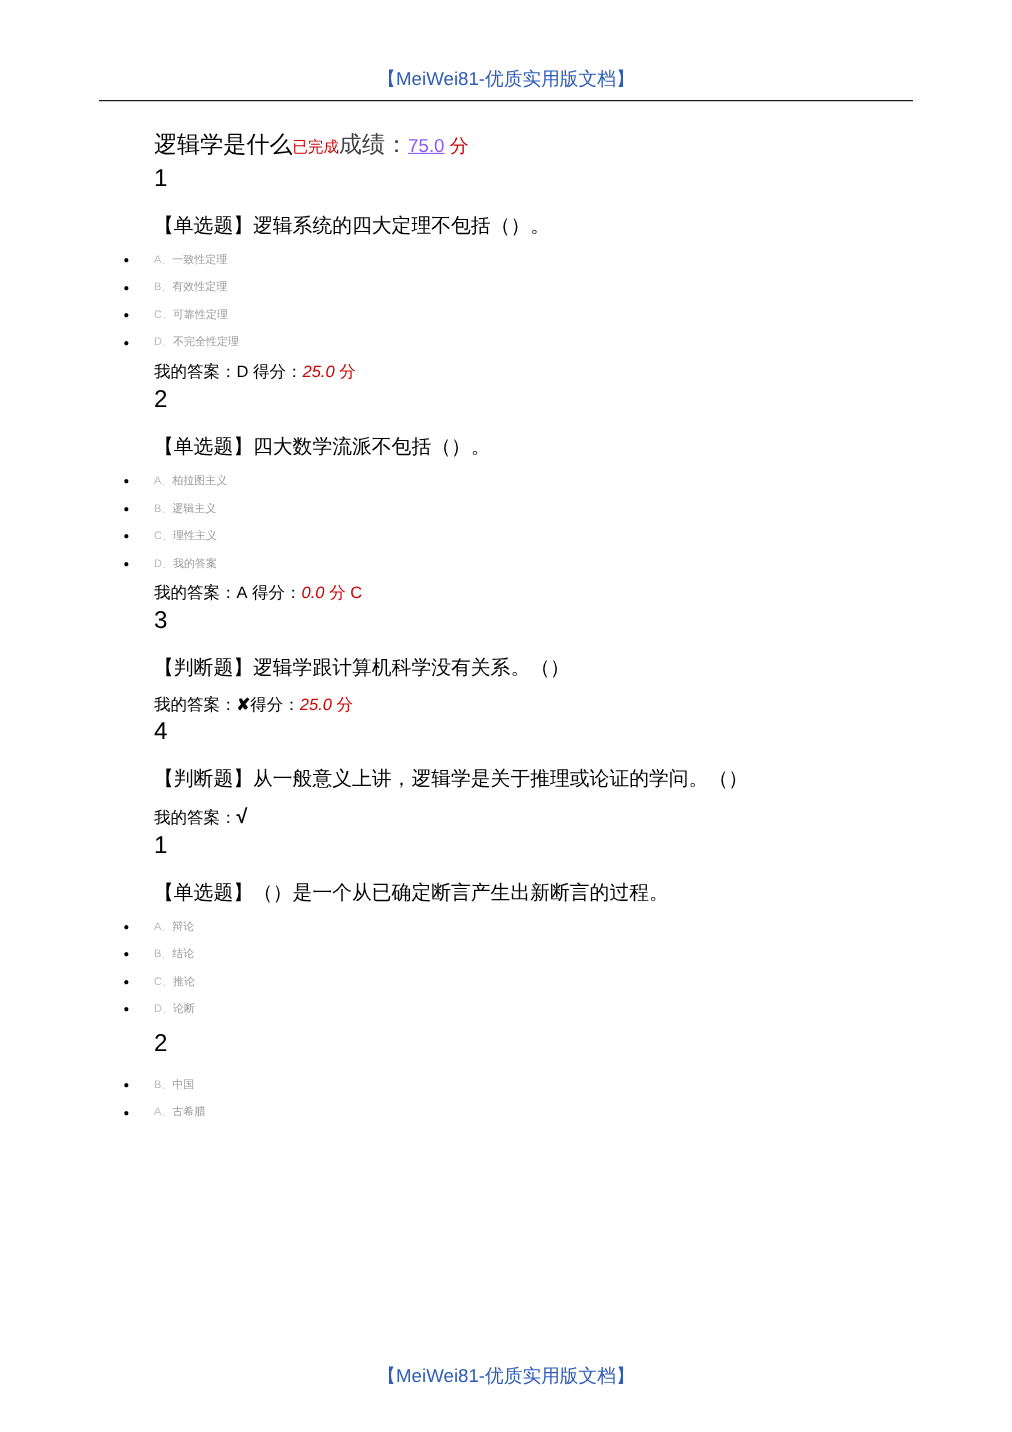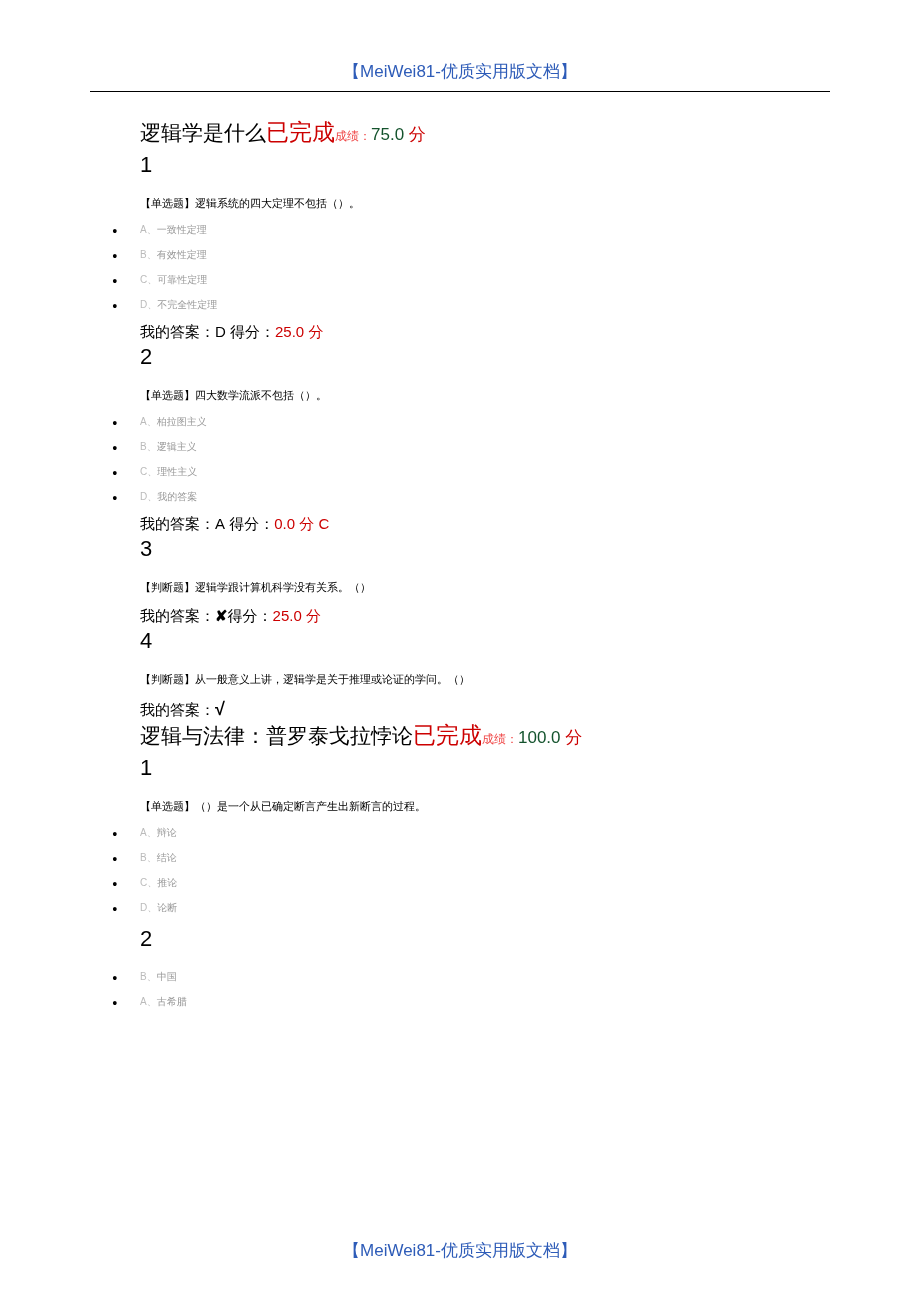--- a/index.html
+++ b/index.html
@@ -42,43 +42,44 @@
     }
     .section-title {
       font-size: 21px;
       margin-bottom: 4px;
     }
     .section-title .main-text {
       color: #000;
     }
     .section-title .completed {
       color: #c00;
-      font-size: 23px;
+      font-size: 14px;
     }
     .section-title .score-label {
-      color: #ef4444;
-      font-size: 12px;
+      color: #404040;
+      font-size: 21px;
     }
     .section-title .score-value {
-      color: #14532d;
-      font-size: 17px;
-      font-family: Arial, sans-serif;
+      color: #8b5cf6;
+      font-size: 17px;
+      font-family: Arial, sans-serif;
+      text-decoration: underline;
     }
     .section-title .score-unit {
       color: #c00;
       font-size: 17px;
     }
     .q-number {
       font-size: 22px;
       font-weight: normal;
       font-family: Arial, sans-serif;
       margin: 2px 0 18px 0;
     }
     .q-text {
-      font-size: 11px;
+      font-size: 18px;
       color: #000;
       margin-bottom: 12px;
     }
     ul.options {
       list-style: none;
       margin-left: -50px;
       padding-left: 0;
       margin-bottom: 4px;
     }
     ul.options li {
@@ -111,20 +112,21 @@
     }
     .my-answer .ans-letter {
       font-family: Arial, sans-serif;
     }
     .my-answer .score-label2 {
       color: #000;
     }
     .my-answer .score-val {
       color: #c00;
       font-family: Arial, sans-serif;
+      font-style: italic;
     }
     .my-answer .score-unit2 {
       color: #c00;
     }
     .my-answer .correct {
       color: #c00;
       font-family: Arial, sans-serif;
     }
     .symbol {
       font-family: Arial, sans-serif;
@@ -172,23 +174,20 @@
     <div class="my-answer">
       <span>我的答案：</span><span class="symbol">✘</span><span class="score-label2">得分：</span><span class="score-val">25.0</span><span class="score-unit2"> 分</span>
     </div>
 
     <div class="q-number">4</div>
     <div class="q-text">【判断题】从一般意义上讲，逻辑学是关于推理或论证的学问。（）</div>
     <div class="my-answer">
       <span>我的答案：</span><span class="symbol" style="font-size:18px">√</span>
     </div>
 
-    <div class="section-title">
-      <span class="main-text">逻辑与法律：普罗泰戈拉悖论</span><span class="completed">已完成</span><span class="score-label">成绩：</span><span class="score-value">100.0</span><span class="score-unit"> 分</span>
-    </div>
 
     <div class="q-number">1</div>
     <div class="q-text">【单选题】（）是一个从已确定断言产生出新断言的过程。</div>
     <ul class="options">
       <li><span class="option-letter">A、</span><span class="option-text">辩论</span></li>
       <li><span class="option-letter">B、</span><span class="option-text">结论</span></li>
       <li><span class="option-letter">C、</span><span class="option-text">推论</span></li>
       <li><span class="option-letter">D、</span><span class="option-text">论断</span></li>
     </ul>
 

